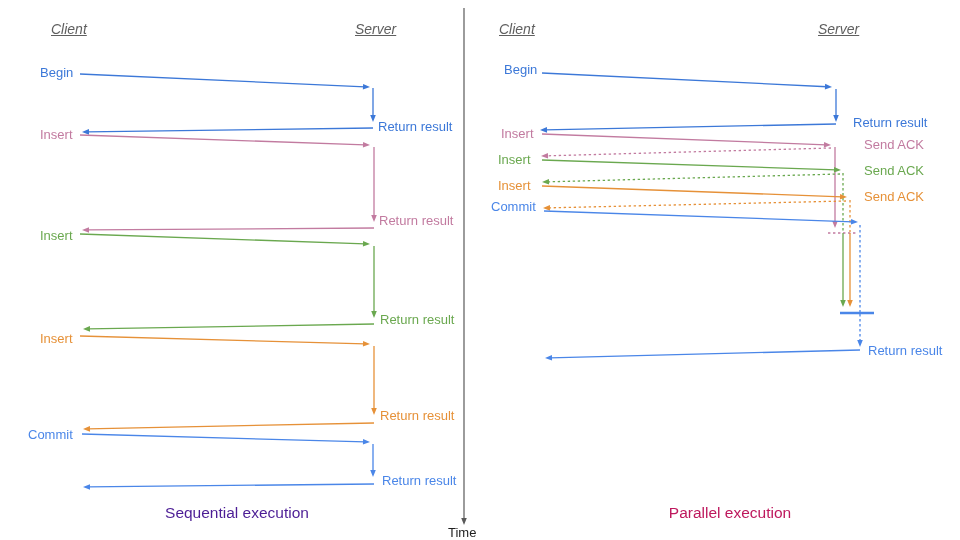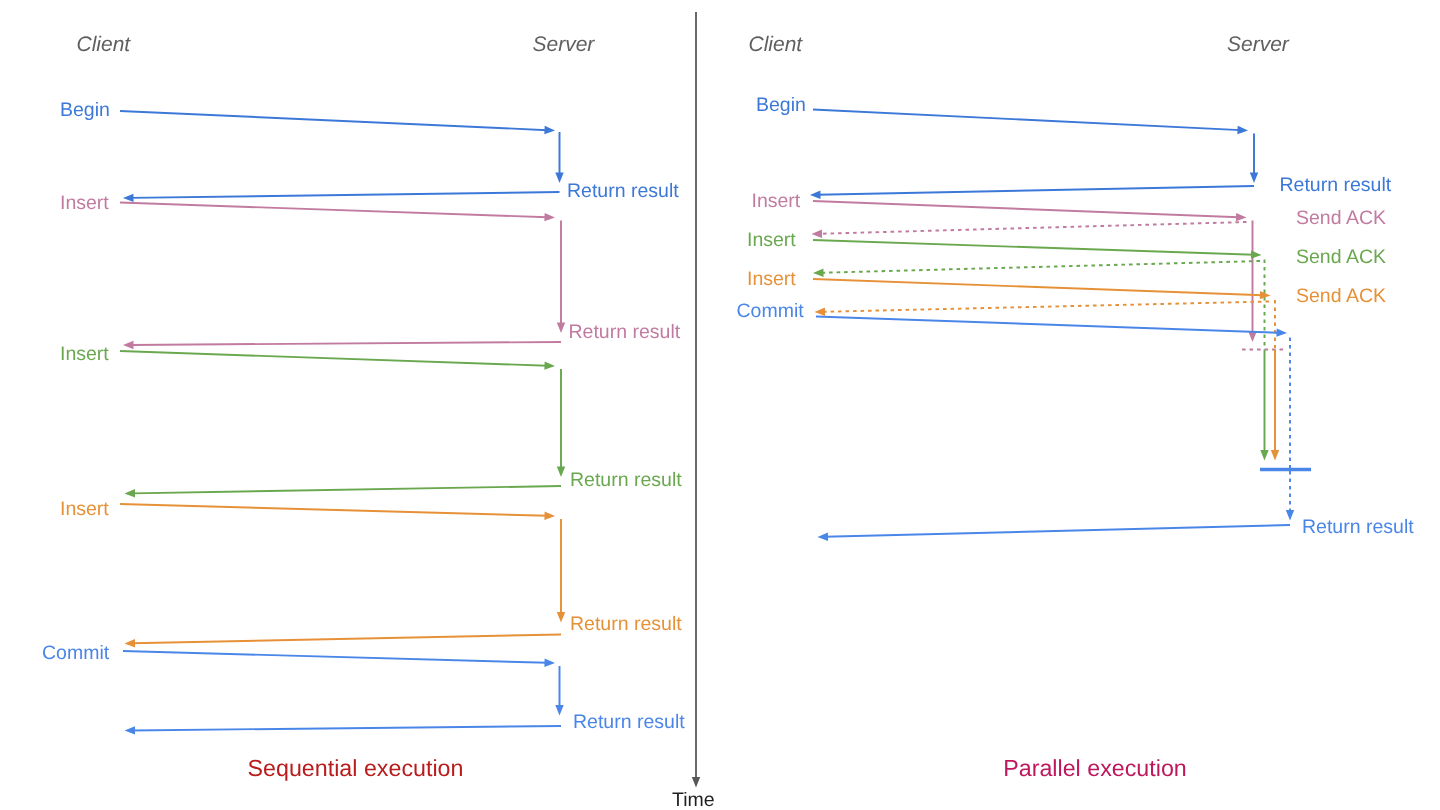--- a/index.html
+++ b/index.html
@@ -1,21 +1,21 @@
 <!DOCTYPE html>
 <html><head>
 <meta charset="utf-8">
 <style>
   html,body{margin:0;padding:0;background:#ffffff;}
   #stage{position:relative;width:960px;height:540px;background:#ffffff;overflow:hidden;
          font-family:"Liberation Sans",sans-serif;}
   #diagram-svg{position:absolute;left:0;top:0;width:960px;height:540px;}
   #labels{position:absolute;left:0;top:0;width:960px;height:540px;pointer-events:none;}
   .lbl{position:absolute;font:13px/15px "Liberation Sans",sans-serif;white-space:nowrap;}
-  .actor{font-size:14px;font-style:italic;}
+  .actor{font-size:14px;font-style:italic;text-decoration:underline;}
   .caption{font-size:15.5px;}
   .time{font-size:13px;}
   .center{transform:translateX(-50%);text-align:center;}
 </style>
 </head>
 <body>
 
 <div id="stage">
   <svg id="diagram-svg" viewBox="0 0 960 540" xmlns="http://www.w3.org/2000/svg">
       <g>
@@ -164,21 +164,21 @@
       <div class="lbl" style="left: 40px; top: 65px; color: rgb(60, 120, 216);">Begin</div>
       <div class="lbl" style="left: 378px; top: 119px; color: rgb(60, 120, 216);">Return result</div>
       <div class="lbl" style="left: 40px; top: 127px; color: rgb(194, 123, 160);">Insert</div>
       <div class="lbl" style="left: 379px; top: 213px; color: rgb(194, 123, 160);">Return result</div>
       <div class="lbl" style="left: 40px; top: 228px; color: rgb(106, 168, 79);">Insert</div>
       <div class="lbl" style="left: 380px; top: 312px; color: rgb(106, 168, 79);">Return result</div>
       <div class="lbl" style="left: 40px; top: 331px; color: rgb(230, 145, 56);">Insert</div>
       <div class="lbl" style="left: 380px; top: 408px; color: rgb(230, 145, 56);">Return result</div>
       <div class="lbl" style="left: 28px; top: 427px; color: rgb(74, 134, 232);">Commit</div>
       <div class="lbl" style="left: 382px; top: 473px; color: rgb(74, 134, 232);">Return result</div>
-      <div class="lbl caption center" style="left: 237px; top: 505px; color: #b91c1c;">Sequential execution</div>
+      <div class="lbl caption center" style="left: 237px; top: 505px; color: #4c1d95;">Sequential execution</div>
       <div class="lbl actor" style="left: 499px; top: 22px; color: rgb(95, 95, 95);">Client</div>
       <div class="lbl actor" style="left: 818px; top: 22px; color: rgb(95, 95, 95);">Server</div>
       <div class="lbl" style="left: 504px; top: 62px; color: rgb(60, 120, 216);">Begin</div>
       <div class="lbl" style="left: 853px; top: 115px; color: rgb(60, 120, 216);">Return result</div>
       <div class="lbl" style="left: 501px; top: 126px; color: rgb(194, 123, 160);">Insert</div>
       <div class="lbl" style="left: 864px; top: 137px; color: rgb(194, 123, 160);">Send ACK</div>
       <div class="lbl" style="left: 498px; top: 152px; color: rgb(106, 168, 79);">Insert</div>
       <div class="lbl" style="left: 864px; top: 163px; color: rgb(106, 168, 79);">Send ACK</div>
       <div class="lbl" style="left: 498px; top: 178px; color: rgb(230, 145, 56);">Insert</div>
       <div class="lbl" style="left: 864px; top: 189px; color: rgb(230, 145, 56);">Send ACK</div>

